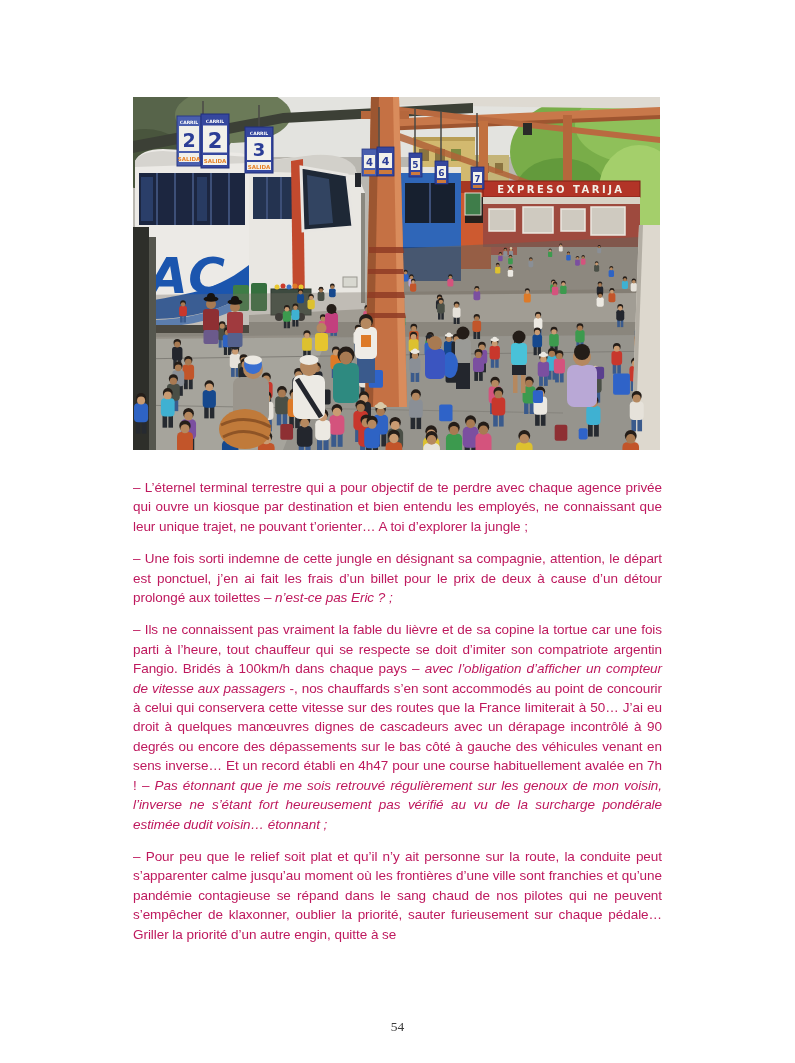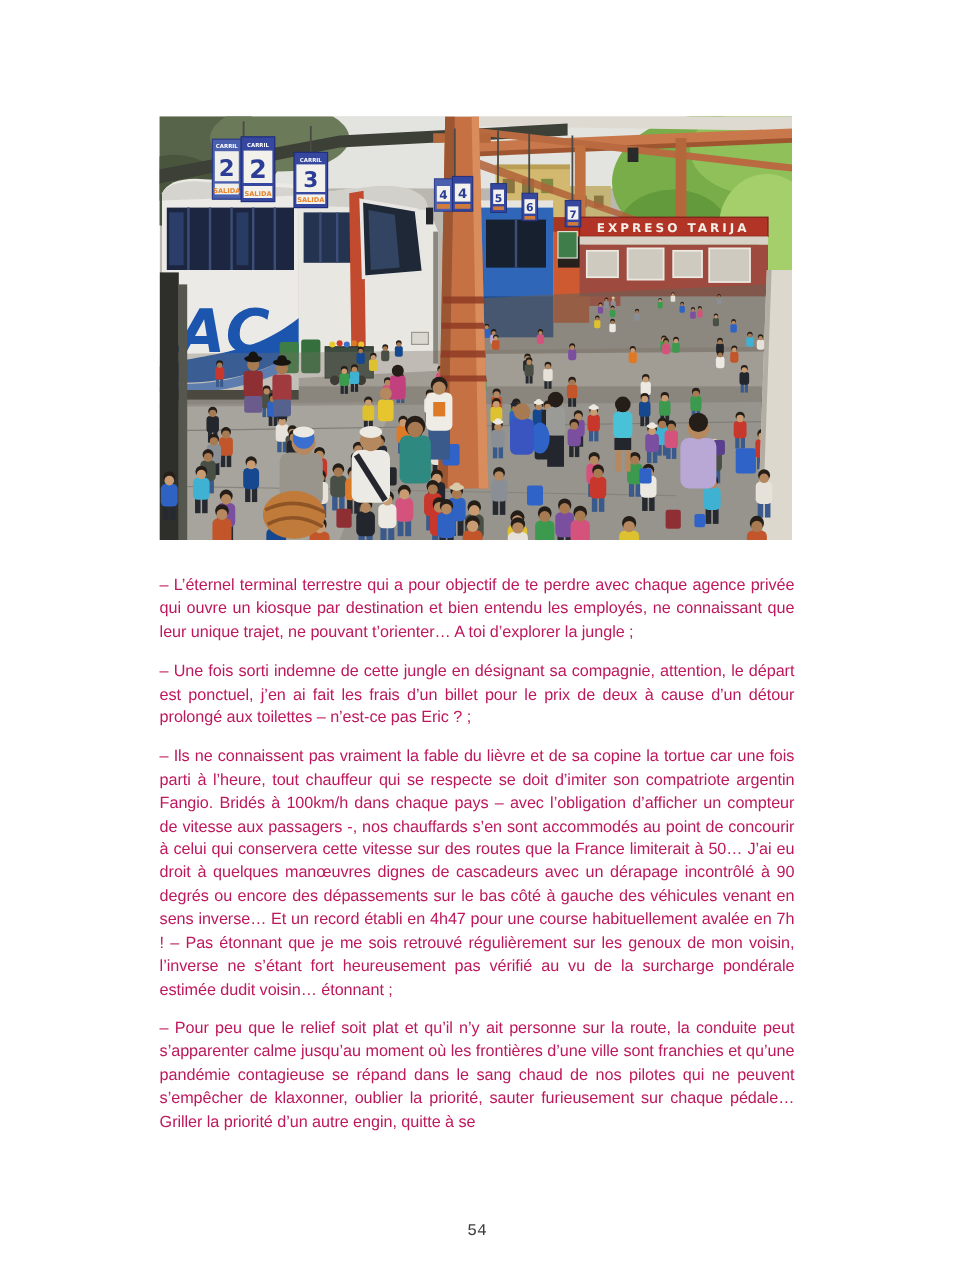--- a/index.html
+++ b/index.html
@@ -9,24 +9,24 @@
   }
   .page{position:absolute;inset:0;background:#ffffff;}
   figure.photo{position:absolute;left:133px;top:97px;width:527px;height:353px;margin:0;}
   figure.photo svg{display:block;width:100%;height:100%;}
   .text-block{
     position:absolute;left:133px;top:478px;width:529px;
     font-size:13.5px;line-height:19.4px;color:#be185d;
     text-align:justify;letter-spacing:-0.05px;
   }
   .text-block p{margin:0 0 13px 0;}
-  .text-block .it{}
+  .text-block .it{font-style:italic;}
   .page-number{
     position:absolute;left:0;top:1019px;width:795px;text-align:center;
-    font-family:Liberation Mono, monospace;font-size:13.5px;color:#3c3c3c;
+    font-family:Liberation Serif, serif;font-size:13.5px;color:#3c3c3c;
   }
   
   text{font-family:"DejaVu Sans",sans-serif;}
   .sgh{fill:#ffffff;font-weight:bold;font-size:4.5px;text-anchor:middle;}
   .sgn{fill:#2b3d96;font-weight:bold;text-anchor:middle;}
   .sgs{fill:#e8842a;font-weight:bold;font-size:5.5px;text-anchor:middle;}
   .banner-text{fill:#f3efe6;font-weight:bold;font-size:10px;letter-spacing:2.5px;text-anchor:middle;}
   .livery{fill:#1b55ae;font-weight:bold;font-style:italic;font-size:50px;letter-spacing:2px;}
   .hang{stroke:#4a4a46;stroke-width:1.5;}
 </style>

